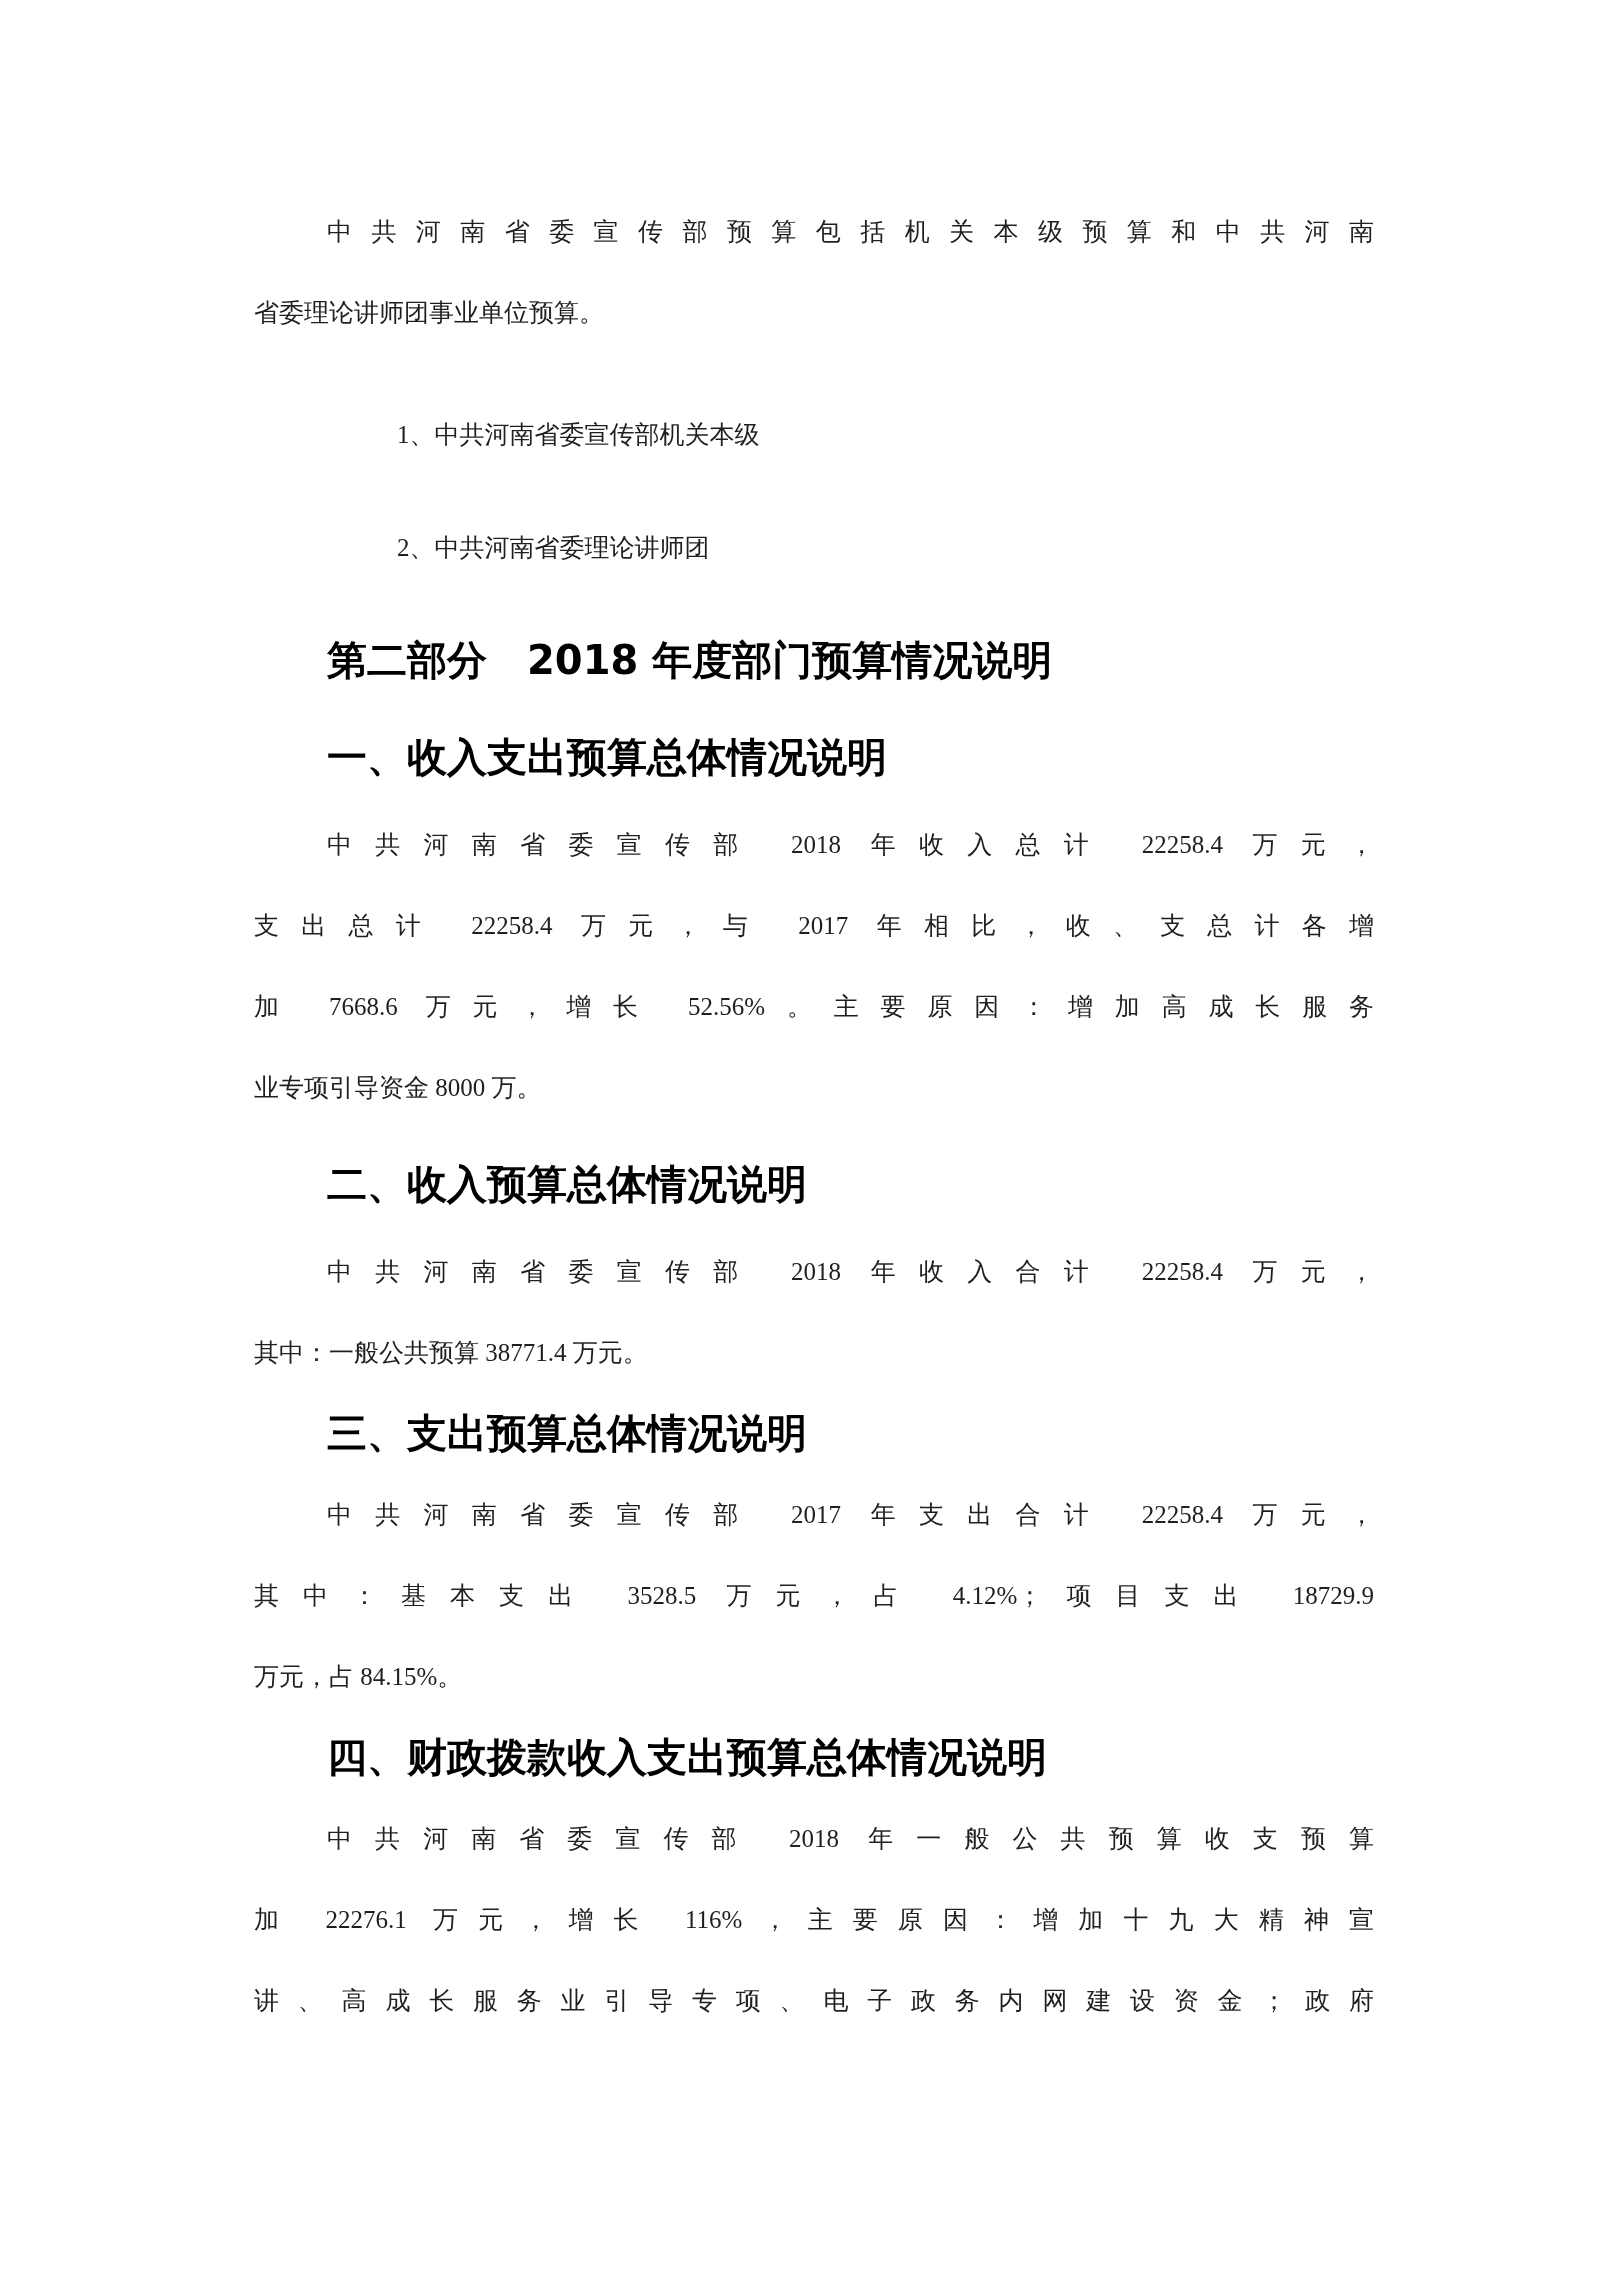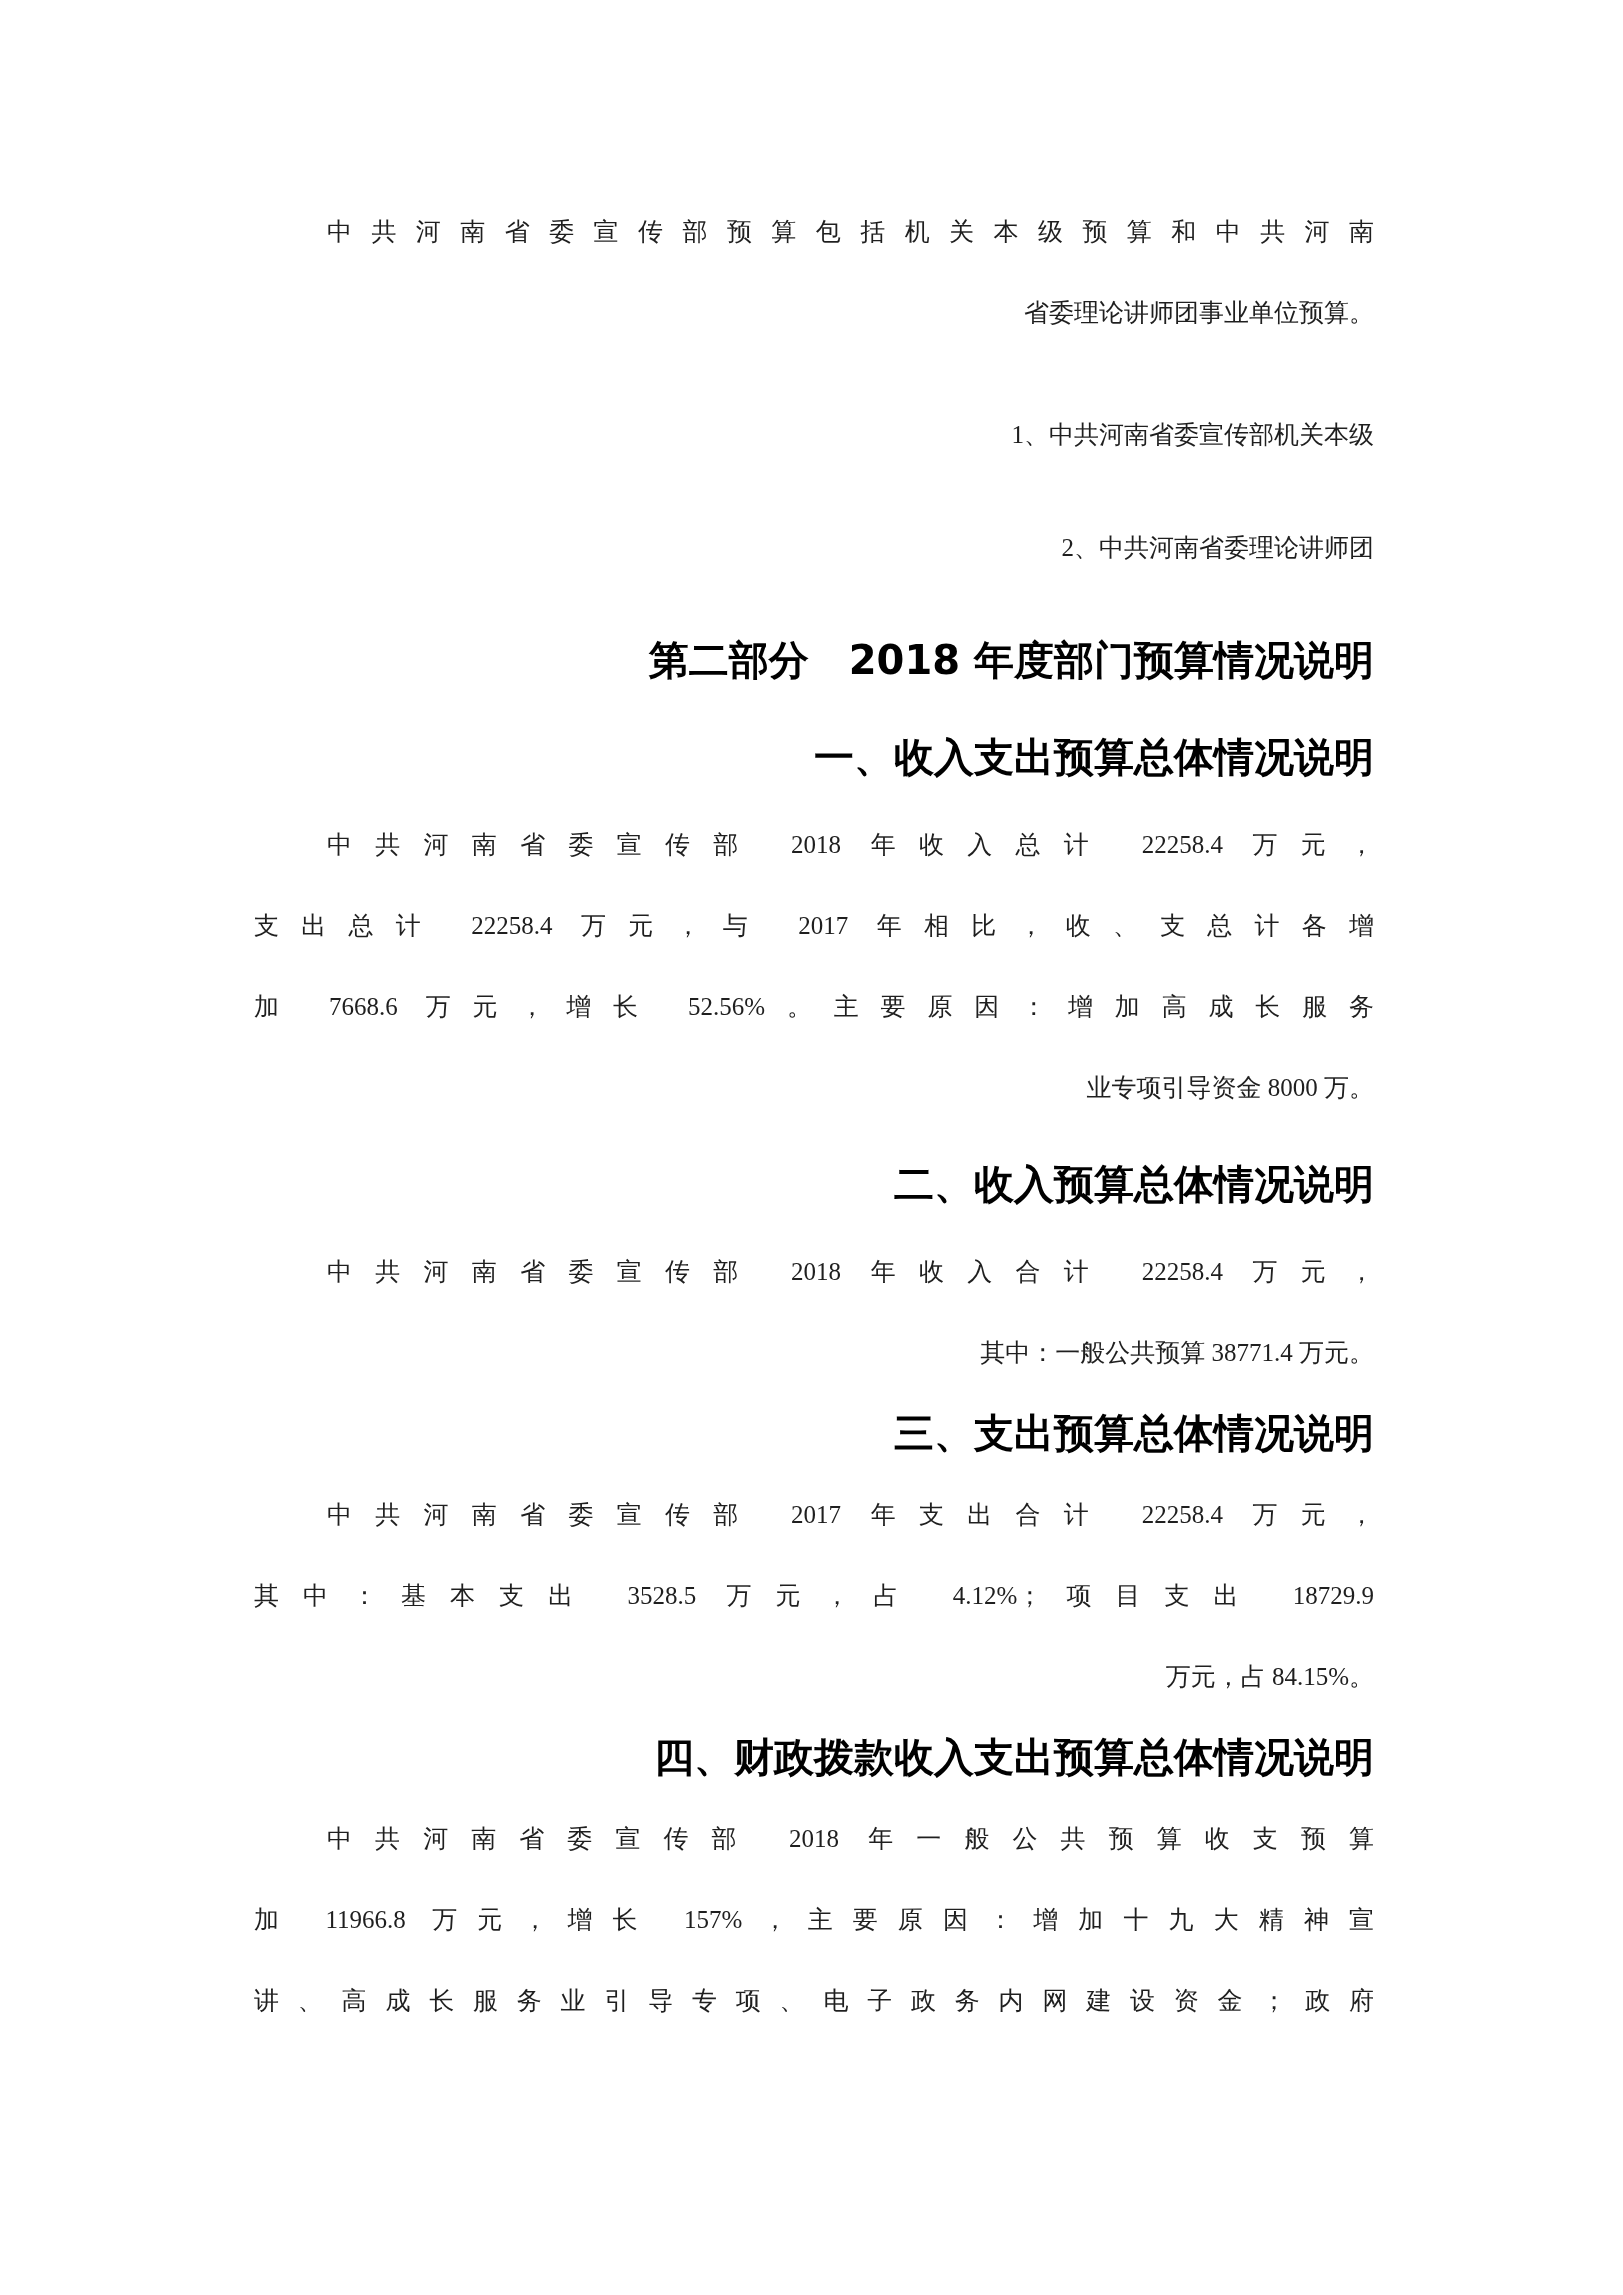--- a/index.html
+++ b/index.html
@@ -21,21 +21,20 @@
 
   .content {
     padding: 191px 249px 0 254px;
   }
 
   
   .line {
     display: block;
     line-height: 81px;
     white-space: nowrap;
-    text-align: right;
   }
 
   
   .para .line, .item .line {
     font-family: "Liberation Serif", "DejaVu Serif", serif;
     font-size: 25px;
     font-weight: 400;
     color: var(--body-color);
   }
 
@@ -121,19 +120,19 @@
       <span class="line just">其中：基本支出 3528.5 万元，占 4.12%；项目支出 18729.9</span>
       <span class="line">万元，占 84.15%。</span>
     </p>
 
     <h2 class="heading mb0">
       <span class="line">四、财政拨款收入支出预算总体情况说明</span>
     </h2>
 
     <p class="para mb0">
       <span class="line indent just">中共河南省委宣传部 2018 年一般公共预算收支预算</span>
-      <span class="line just">加 11966.8 万元，增长 157%，主要原因：增加十九大精神宣</span>
+      <span class="line just">加 22276.1 万元，增长 116%，主要原因：增加十九大精神宣</span>
       <span class="line just">讲、高成长服务业引导专项、电子政务内网建设资金；政府</span>
     </p>
 
   </div>
 </div>
 
 
 </body></html>

